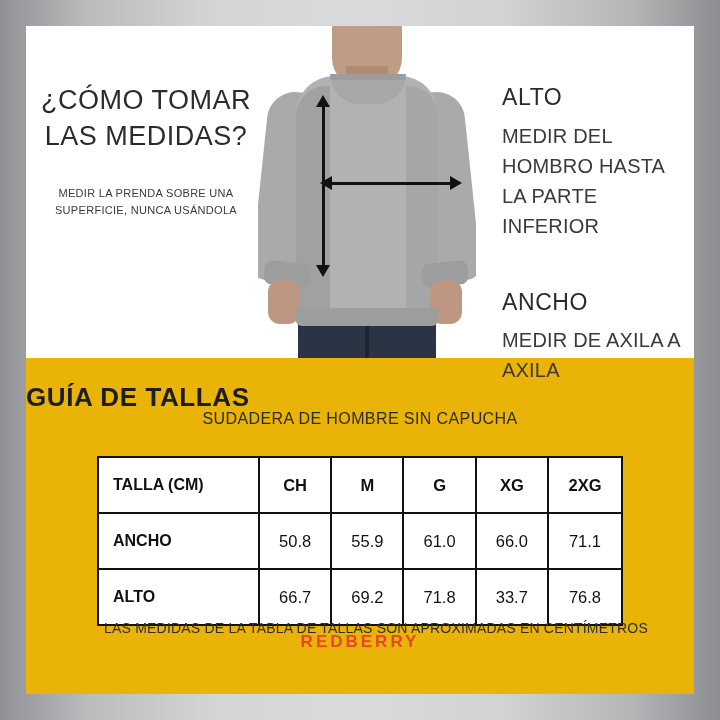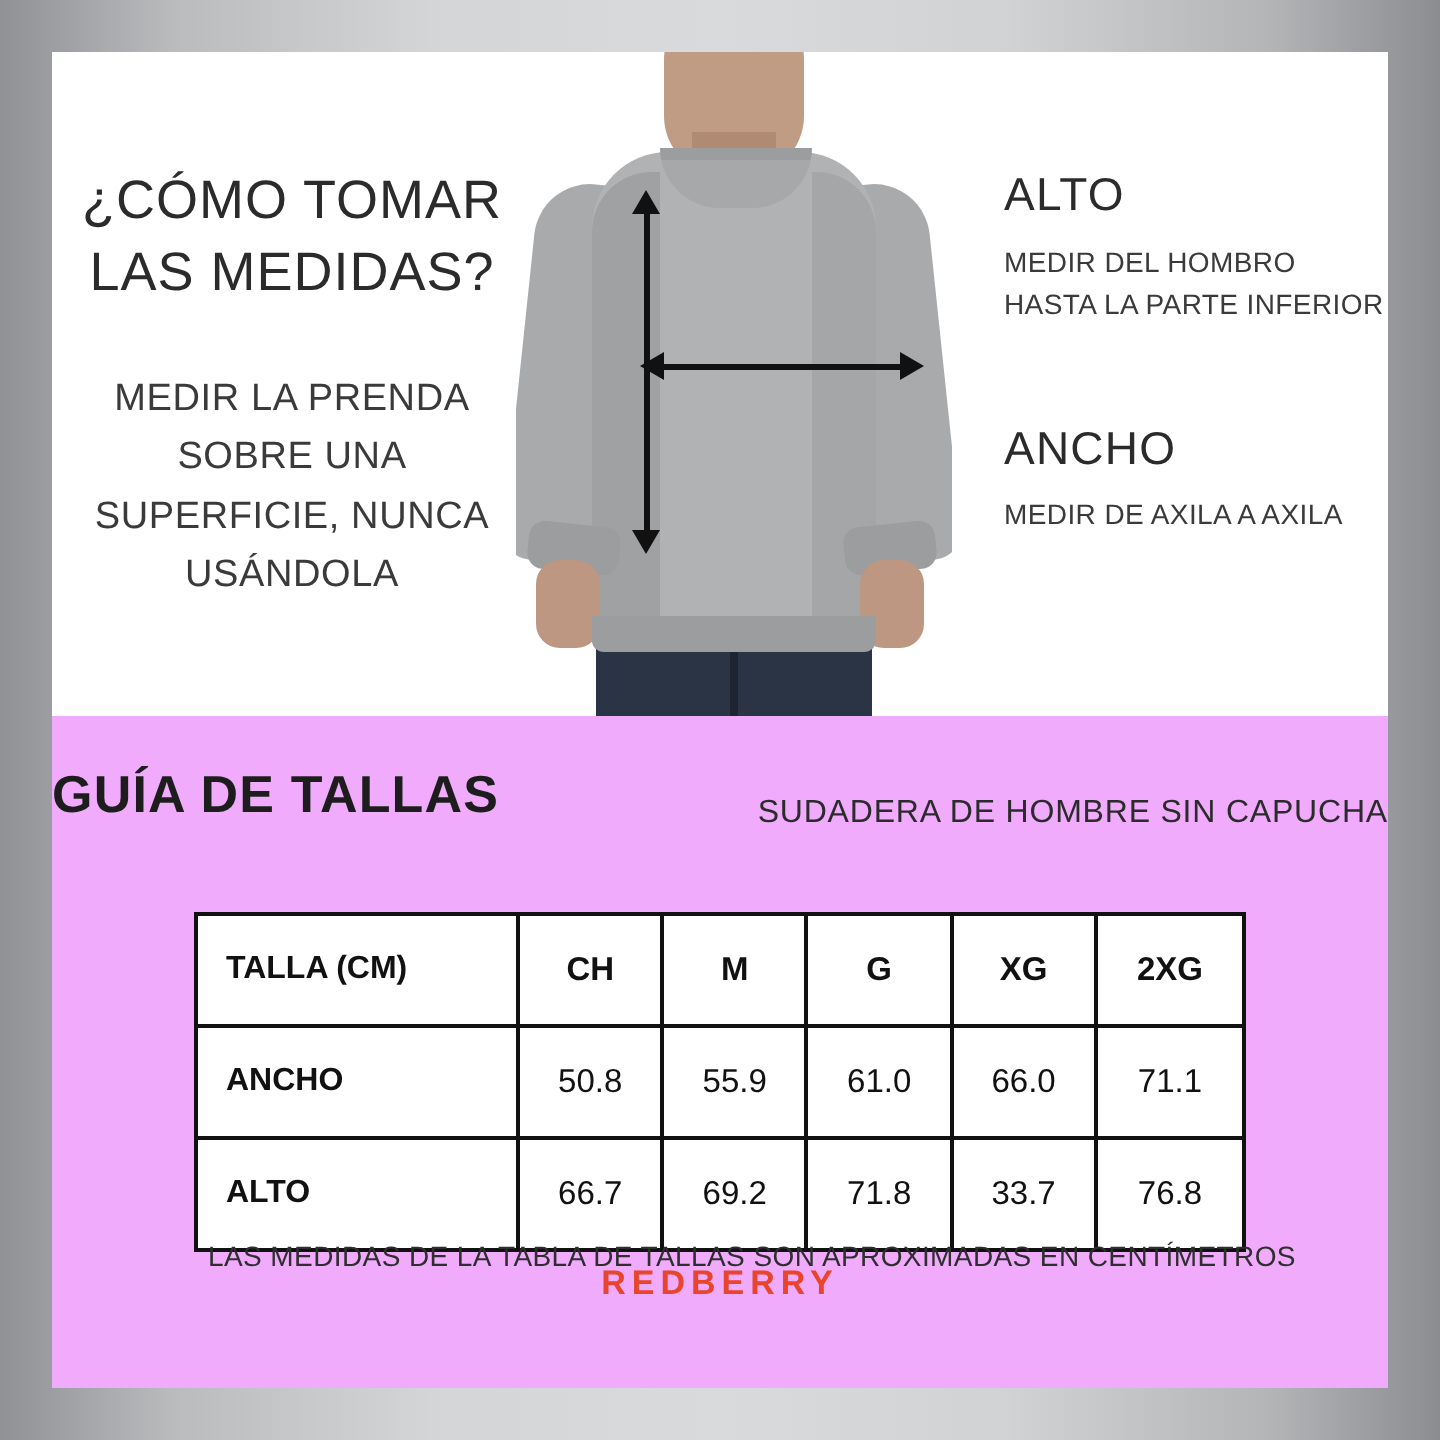--- a/index.html
+++ b/index.html
@@ -12,21 +12,21 @@
     font-family: "Liberation Sans", sans-serif;
     background: linear-gradient(to right, #8f9194 0%, #b9bbbd 12%, #d3d5d6 30%, #d8dadb 50%, #d0d2d3 70%, #b3b5b7 88%, #8b8d90 100%);
     overflow: hidden;
   }
   .page {
     position: absolute;
     left: 26px;
     top: 26px;
     width: 668px;
     height: 668px;
-    background: #f0abfc;
+    background: #eab308;
   }
 
   
   .hero {
     position: absolute;
     left: 0;
     top: 0;
     width: 668px;
     height: 332px;
     overflow: hidden;
@@ -243,42 +243,42 @@
   }
   .howto-title {
     font-size: 27px;
     letter-spacing: 0.5px;
     color: #2b2b2b;
     line-height: 1.35;
     font-weight: 400;
   }
   .howto-sub {
     margin-top: 30px;
-    font-size: 19px;
+    font-size: 11px;
     color: #3a3a3a;
     line-height: 1.55;
     letter-spacing: 0.3px;
   }
 
   
   .right-block {
     position: absolute;
     left: 476px;
     top: 58px;
     width: 190px;
   }
   .r-title {
     font-size: 23px;
     color: #2b2b2b;
     letter-spacing: 0.6px;
     line-height: 1.2;
   }
   .r-body {
     margin-top: 9px;
-    font-size: 14px;
+    font-size: 20px;
     color: #3a3a3a;
     line-height: 1.5;
     letter-spacing: 0.2px;
   }
   .right-block .second { margin-top: 48px; }
 
   
   .guide-title {
     position: absolute;
     left: 0;
@@ -286,23 +286,23 @@
     width: 668px;
     text-align: left;
     font-size: 26px;
     font-weight: bold;
     color: #1d1d1d;
     letter-spacing: 0.6px;
   }
   .guide-sub {
     position: absolute;
     left: 0;
-    top: 372px;
+    top: 384px;
     width: 668px;
-    text-align: right;
+    text-align: center;
     font-size: 16px;
     color: #2b2b2b;
     letter-spacing: 0.4px;
   }
 
   table.sizes {
     position: absolute;
     left: 71px;
     top: 430px;
     width: 526px;

